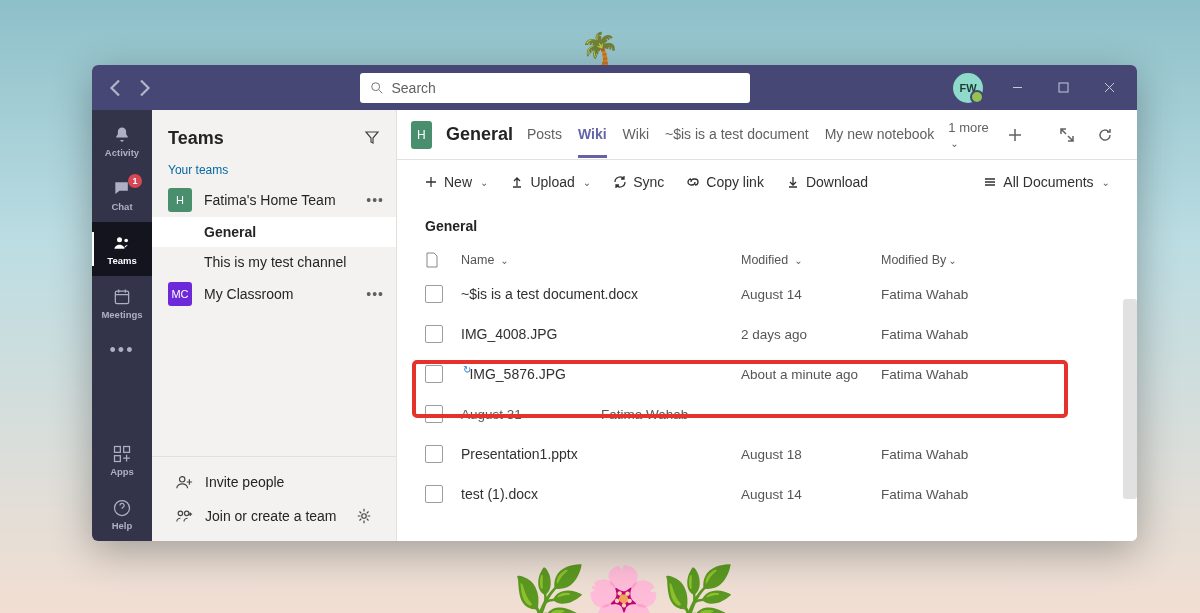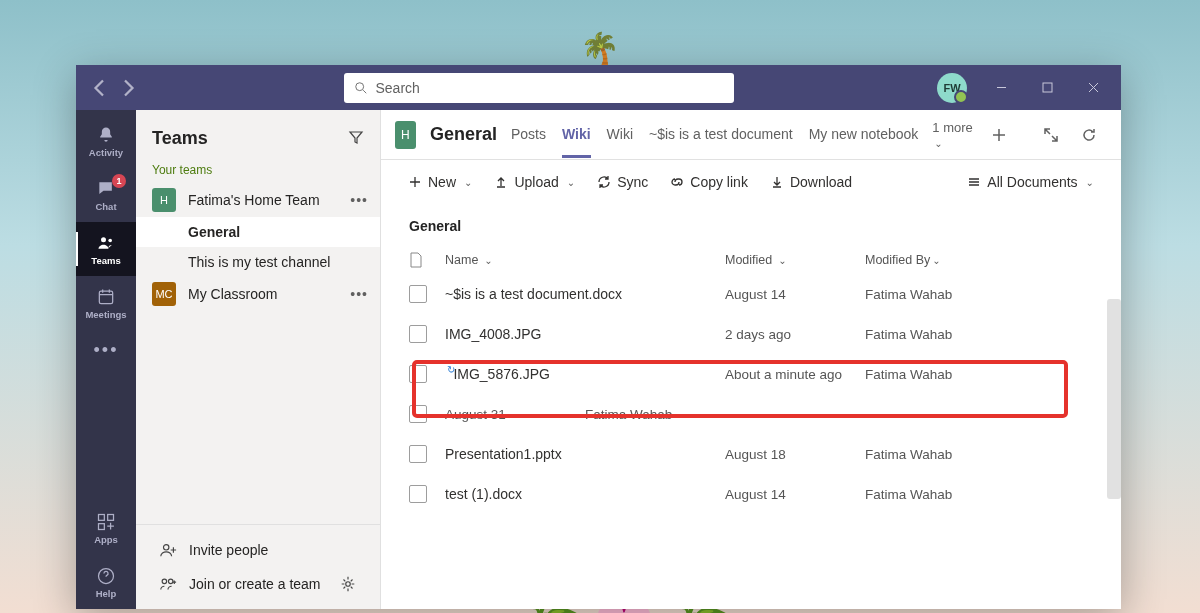--- a/index.html
+++ b/index.html
@@ -1,18 +1,18 @@
 <!DOCTYPE html>
 <html><head>
 <meta charset="utf-8">
 <style>
 * { margin: 0; padding: 0; box-sizing: border-box; font-family: "Segoe UI", Arial, sans-serif; }
 body { width: 1200px; height: 613px; background: linear-gradient(180deg,#8ec0c9 0%,#bcdde3 40%,#f2ded2 100%); position: relative; overflow: hidden; }
 .palm { position: absolute; left: 50%; top: 30px; transform: translateX(-50%); font-size: 32px; color: #2d3a1f; pointer-events: none; }
-.window { position: absolute; left: 76px; top: 65px; width: 1045px; height: 544px; background: #f3f2f1; border-radius: 0; box-shadow: 0 10px 40px rgba(0,0,0,0.3); display: flex; flex-direction: column; overflow: hidden; }
+.window { position: absolute; left: 92px; top: 65px; width: 1045px; height: 476px; background: #f3f2f1; border-radius: 6px; box-shadow: 0 10px 40px rgba(0,0,0,0.3); display: flex; flex-direction: column; overflow: hidden; }
 .titlebar { height: 45px; background: #464775; display: flex; align-items: center; padding: 0 8px; flex-shrink: 0; }
 .nav-arrows { display: flex; gap: 4px; padding-left: 4px; }
 .nav-btn { width: 24px; height: 24px; display: flex; align-items: center; justify-content: center; color: #b2b2c8; font-size: 16px; cursor: default; }
 .search-wrap { flex: 1; display: flex; justify-content: center; }
 .search { width: 390px; height: 30px; background: #fff; border-radius: 3px; display: flex; align-items: center; padding: 0 10px; gap: 8px; color: #616161; }
 .search svg { width: 14px; height: 14px; fill: #616161; }
 .search span { font-size: 14px; }
 .titlebar-right { display: flex; align-items: center; gap: 6px; margin-left: auto; }
 .avatar { width: 30px; height: 30px; border-radius: 50%; background: #8edacb; color: #1f3b35; font-size: 11px; font-weight: 600; display: flex; align-items: center; justify-content: center; position: relative; margin-right: 8px; }
 .avatar::after { content: ""; position: absolute; right: -1px; bottom: -1px; width: 10px; height: 10px; background: #92c353; border: 2px solid #464775; border-radius: 50%; }
@@ -25,21 +25,21 @@
 .rail-item.active::before { content: ""; position: absolute; left: 0; top: 10px; bottom: 10px; width: 2px; background: #fff; }
 .rail-item svg { width: 20px; height: 20px; fill: currentColor; }
 .rail-label { font-size: 9.5px; font-weight: bold; }
 .rail-badge { position: absolute; top: 6px; right: 10px; background: #d74654; color: #fff; font-size: 9px; font-weight: 700; width: 14px; height: 14px; border-radius: 50%; display: flex; align-items: center; justify-content: center; }
 .rail-spacer { flex: 1; }
 .rail-more { color: #aeafc7; font-size: 18px; padding: 10px 0; letter-spacing: 2px; cursor: pointer; }
 .teams-panel { width: 245px; background: #f3f2f1; display: flex; flex-direction: column; border-right: 1px solid #e0e0e0; }
 .tp-header { padding: 18px 16px 14px 16px; display: flex; align-items: center; justify-content: space-between; }
 .tp-header h1 { font-size: 18px; font-weight: 700; color: #242424; }
 .filter-icon { color: #444; }
-.tp-sub { padding: 0 16px 6px 16px; font-size: 12px; color: #4d7c0f; }
+.tp-sub { padding: 0 16px 6px 16px; font-size: 12px; color: #0369a1; }
 .team-row { display: flex; align-items: center; height: 34px; padding: 0 12px 0 16px; gap: 12px; font-size: 14px; color: #252423; cursor: pointer; }
 .team-row .sq { width: 24px; height: 24px; border-radius: 3px; display: flex; align-items: center; justify-content: center; color: #fff; font-size: 11px; font-weight: 500; }
 .team-row .more { margin-left: auto; color: #606060; letter-spacing: 1px; font-size: 14px; }
 .channel-row { height: 30px; display: flex; align-items: center; padding-left: 52px; font-size: 14px; color: #252423; cursor: pointer; }
 .channel-row.sel { background: #fff; font-weight: 600; }
 .tp-footer { margin-top: auto; border-top: 1px solid #e0e0e0; padding: 8px 0; }
 .tp-foot-row { display: flex; align-items: center; height: 34px; padding: 0 23px; gap: 12px; font-size: 14px; color: #252423; cursor: pointer; }
 .tp-foot-row svg { width: 18px; height: 18px; fill: none; stroke: #454545; stroke-width: 1.3; }
 .gear { margin-left: auto; }
 .main { flex: 1; background: #f5f5f5; display: flex; flex-direction: column; min-width: 0; position: relative; }
@@ -189,21 +189,21 @@
 
       <div class="team-row">
         <span class="sq" style="background:#4a8f6d">H</span>
         <span>Fatima's Home Team</span>
         <span class="more">•••</span>
       </div>
       <div class="channel-row sel">General</div>
       <div class="channel-row">This is my test channel</div>
 
       <div class="team-row">
-        <span class="sq" style="background:#a16207">MC</span>
+        <span class="sq" style="background:#6d28d9">MC</span>
         <span>My Classroom</span>
         <span class="more">•••</span>
       </div>
 
       <div class="tp-footer">
         <div class="tp-foot-row">
           <svg viewBox="0 0 20 20">
               <circle cx="8" cy="7" r="3"></circle>
               <path d="M2 17c0-3 3-5 6-5s6 2 6 5M16 7v6M13 10h6"></path>
             </svg>

